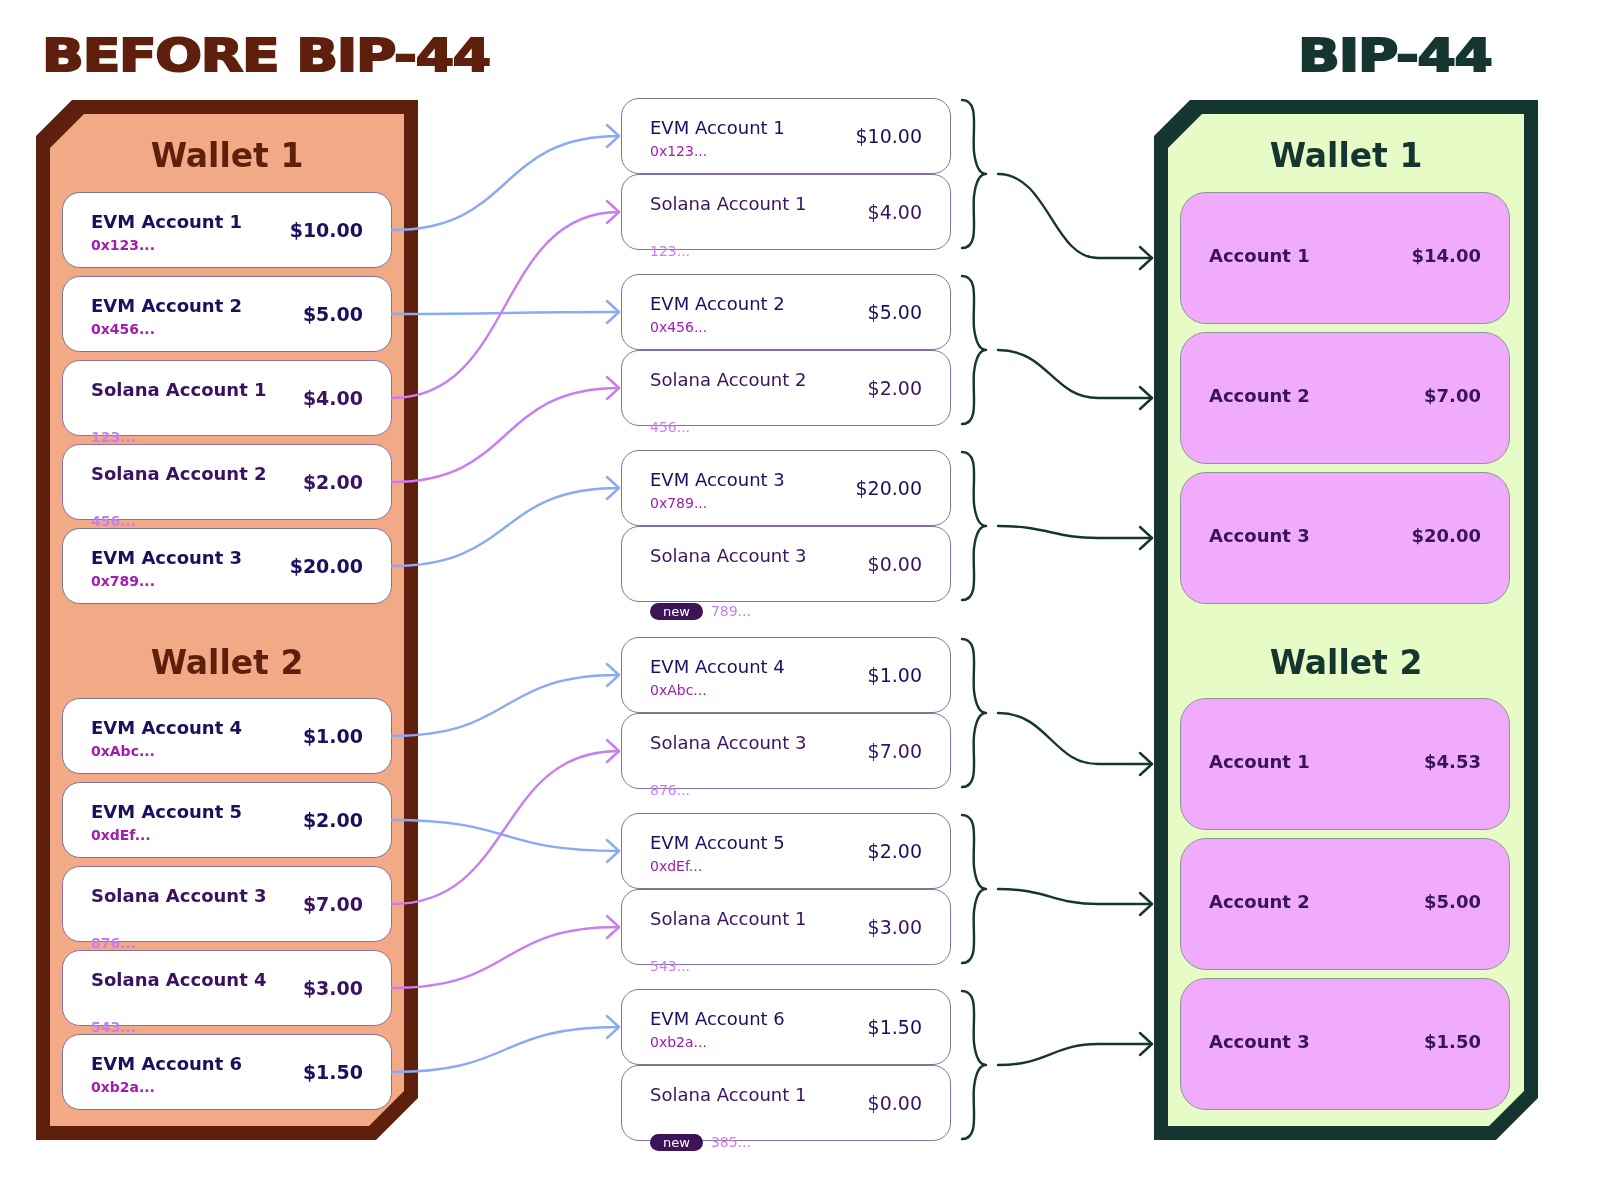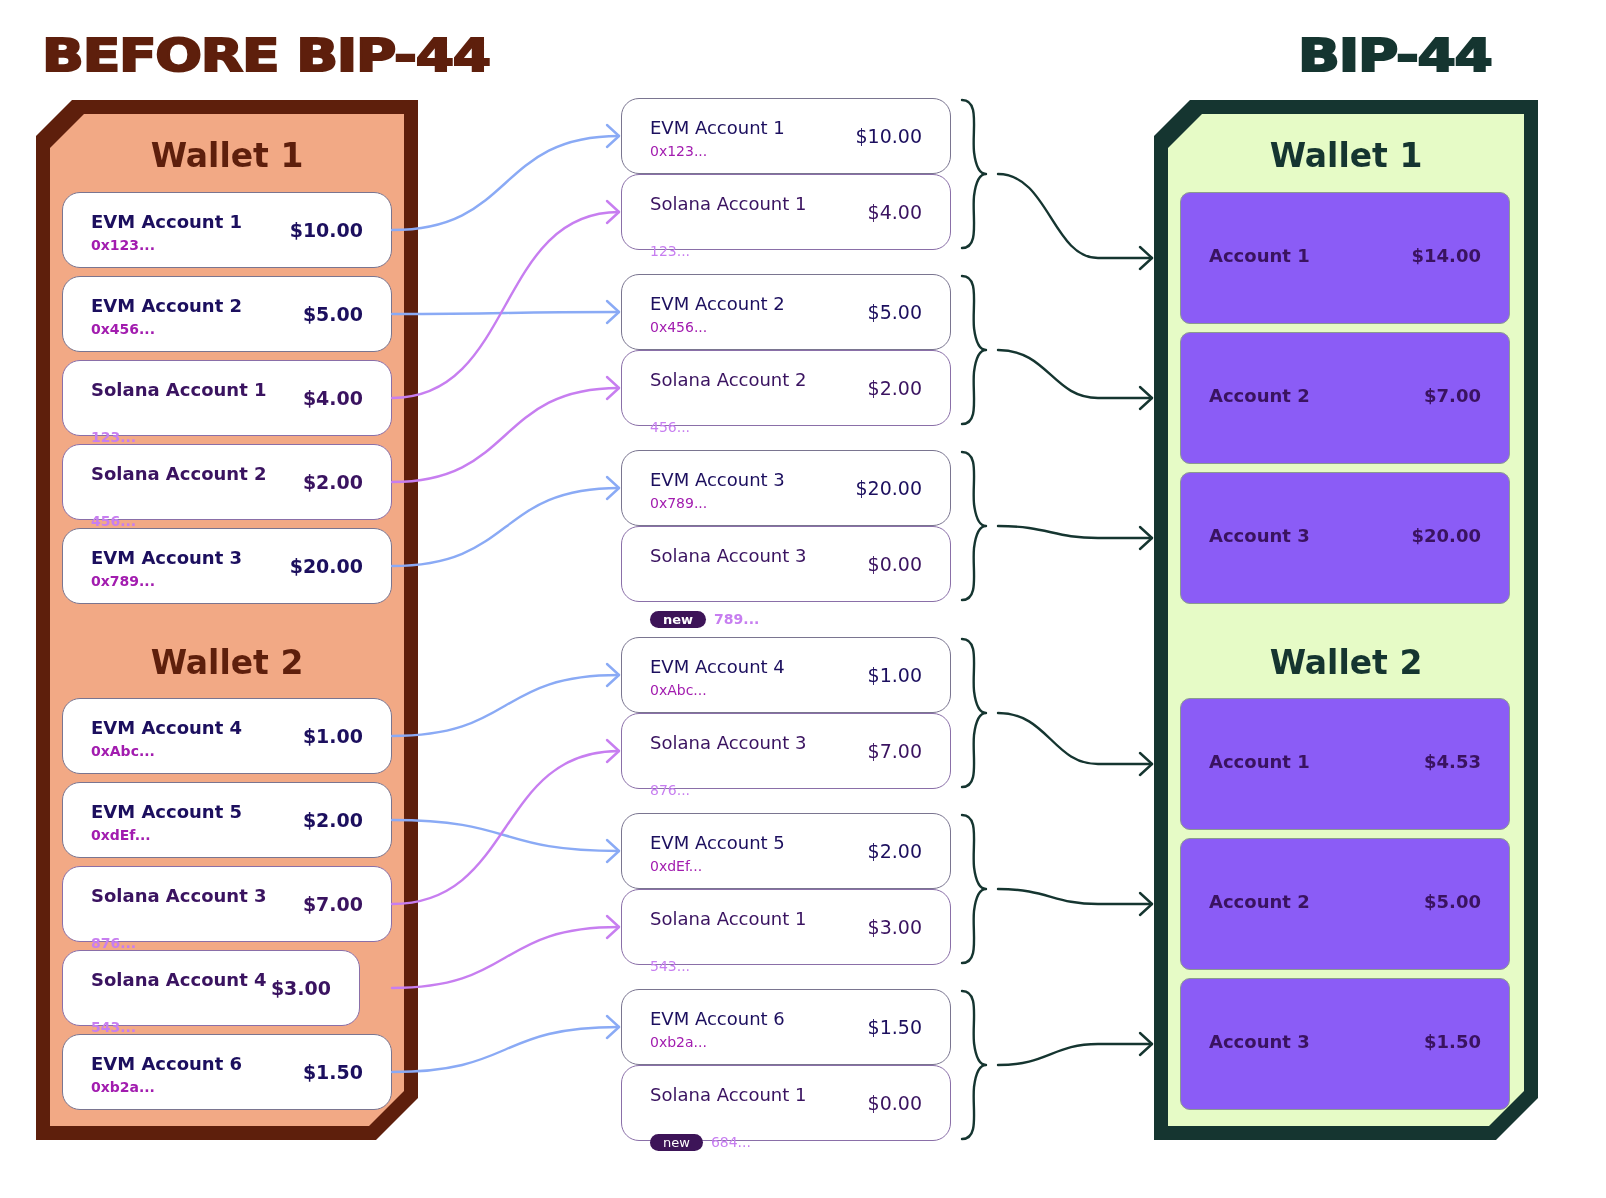--- a/index.html
+++ b/index.html
@@ -13,21 +13,21 @@
   .card { position:absolute; background:#ffffff; border:1.3px solid #7a7590; border-radius:18px; box-sizing:border-box; }
   .card.sol { border-color:#8a6fa8; }
   .card .name { position:absolute; left:28px; font-family:"DejaVu Sans", sans-serif; font-size:18px; color:#1c0f5e; }
   .card.sol .name { color:#3a1360; }
   .card .addr { position:absolute; left:28px; font-family:"DejaVu Sans", sans-serif; font-size:14px; }
   .card .addr.evm { color:#a21caf; }
   .card .addr.sol { color:#c77ef0;margin-top:24px; }
   .card .amount { position:absolute; right:28px; font-family:"DejaVu Sans", sans-serif; font-size:19px; color:#1c0f5e; }
   .card.sol .amount { color:#3a1360; }
   .badge { display:inline-block; background:#3d1458; color:#fff; border-radius:10px; font-size:13px; padding:1px 13px; margin-right:8px; font-family:"DejaVu Sans", sans-serif; }
-  .rcard { position:absolute; background:#8b5cf6; border:1.3px solid #8a9a90; border-radius:10px; box-sizing:border-box;text-align:right; }
+  .rcard { position:absolute; background:#f0abfc; border:1.3px solid #8a9a90; border-radius:26px; box-sizing:border-box;text-align:right; }
   .rcard .name { position:absolute; left:28px; font-family:"DejaVu Sans", sans-serif; font-size:18px; color:#3a1360; }
   .rcard .amount { position:absolute; right:28px; font-family:"DejaVu Sans", sans-serif; font-size:18px; color:#3a1360; }
   #connectors { position:absolute; left:0; top:0; pointer-events:none; }
 </style>
 </head>
 <body>
 
 <div id="title-before" class="title">BEFORE BIP-44</div>
 <div id="title-after" class="title">BIP-44</div>
 
@@ -72,21 +72,21 @@
       <div class="card" style="left: 28px; top: 684px; width: 330px; height: 76px;">
         <div class="name" style="top: 18px;">EVM Account 5</div>
         <div class="addr evm" style="top: 44px;"><span>0xdEf...</span></div>
         <div class="amount" style="top: 26px;">$2.00</div>
       </div>
       <div class="card sol" style="left: 28px; top: 768px; width: 330px; height: 76px;">
         <div class="name" style="top: 18px;">Solana Account 3</div>
         <div class="addr sol" style="top: 44px;"><span>876...</span></div>
         <div class="amount" style="top: 26px;">$7.00</div>
       </div>
-      <div class="card sol" style="left: 28px; top: 852px; width: 298px; height: 76px;">
+      <div class="card sol" style="left: 28px; top: 852px; width: 330px; height: 76px;">
         <div class="name" style="top: 18px;">Solana Account 4</div>
         <div class="addr sol" style="top: 44px;"><span>543...</span></div>
         <div class="amount" style="top: 26px;">$3.00</div>
       </div>
       <div class="card" style="left: 28px; top: 936px; width: 330px; height: 76px;">
         <div class="name" style="top: 18px;">EVM Account 6</div>
         <div class="addr evm" style="top: 44px;"><span>0xb2a...</span></div>
         <div class="amount" style="top: 26px;">$1.50</div>
       </div>
     </div>
@@ -113,21 +113,21 @@
       <div class="addr sol" style="top: 44px;"><span>456...</span></div>
       <div class="amount" style="top: 26px;">$2.00</div>
     </div>
     <div class="card" style="left: 621px; top: 450px; width: 330px; height: 76px;">
       <div class="name" style="top: 18px;">EVM Account 3</div>
       <div class="addr evm" style="top: 44px;"><span>0x789...</span></div>
       <div class="amount" style="top: 26px;">$20.00</div>
     </div>
     <div class="card sol" style="left: 621px; top: 526px; width: 330px; height: 76px;">
       <div class="name" style="top: 18px;">Solana Account 3</div>
-      <div class="addr sol" style="top: 60px; font-weight: bold;"><span class="badge">new</span><span>789...</span></div>
+      <div class="addr sol" style="top: 52px;"><span class="badge">new</span><span>789...</span></div>
       <div class="amount" style="top: 26px;">$0.00</div>
     </div>
     <div class="card" style="left: 621px; top: 637px; width: 330px; height: 76px;">
       <div class="name" style="top: 18px;">EVM Account 4</div>
       <div class="addr evm" style="top: 44px;"><span>0xAbc...</span></div>
       <div class="amount" style="top: 26px;">$1.00</div>
     </div>
     <div class="card sol" style="left: 621px; top: 713px; width: 330px; height: 76px;">
       <div class="name" style="top: 18px;">Solana Account 3</div>
       <div class="addr sol" style="top: 44px;"><span>876...</span></div>
@@ -143,21 +143,21 @@
       <div class="addr sol" style="top: 44px;"><span>543...</span></div>
       <div class="amount" style="top: 26px;">$3.00</div>
     </div>
     <div class="card" style="left: 621px; top: 989px; width: 330px; height: 76px;">
       <div class="name" style="top: 18px;">EVM Account 6</div>
       <div class="addr evm" style="top: 44px;"><span>0xb2a...</span></div>
       <div class="amount" style="top: 26px;">$1.50</div>
     </div>
     <div class="card sol" style="left: 621px; top: 1065px; width: 330px; height: 76px;">
       <div class="name" style="top: 18px;">Solana Account 1</div>
-      <div class="addr sol" style="top: 44px;"><span class="badge">new</span><span>684...</span></div>
+      <div class="addr sol" style="top: 44px;"><span class="badge">new</span><span>385...</span></div>
       <div class="amount" style="top: 26px;">$0.00</div>
     </div>
   </div>
 
 <div class="panel" id="panel-after" style="left:1152px;top:98px;width:388px;height:1044px;">
   <svg width="388" height="1044">
     <polygon points="38,2 386,2 386,1000 344,1042 2,1042 2,38" fill="#153530"></polygon>
     <polygon points="50,16 372,16 372,993 337,1028 16,1028 16,50" fill="#e6fbc6"></polygon>
   </svg>
   <div class="wallet-title" style="top:38px;color:#153530;">Wallet 1</div>

